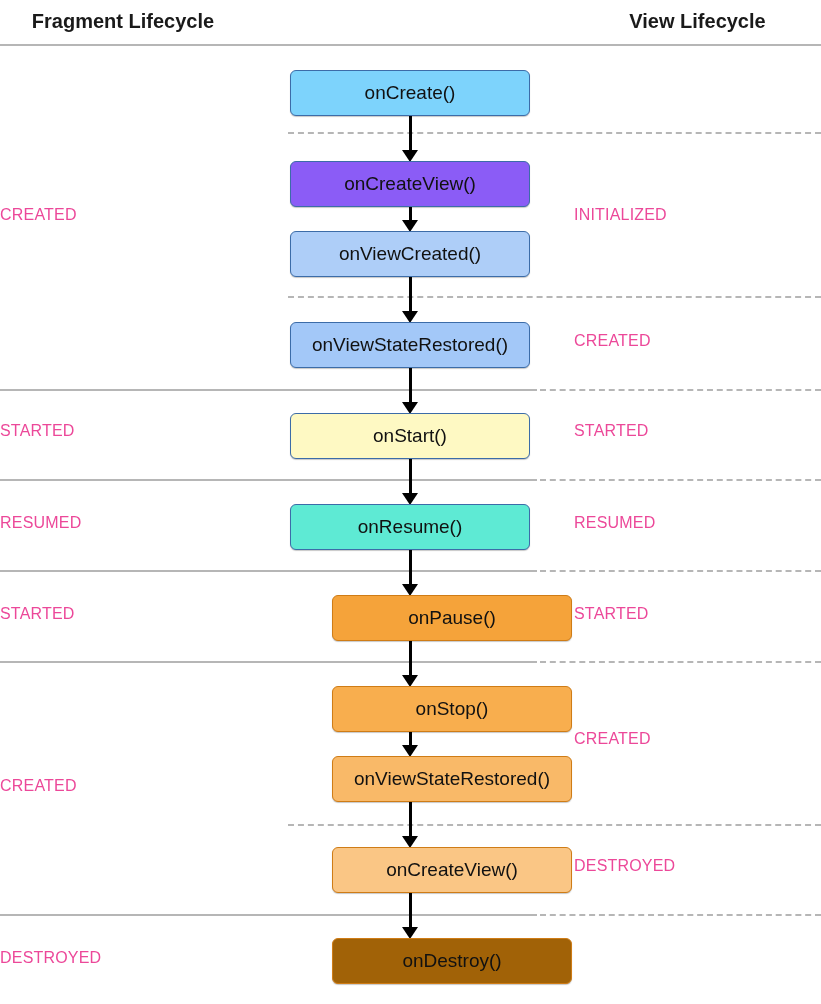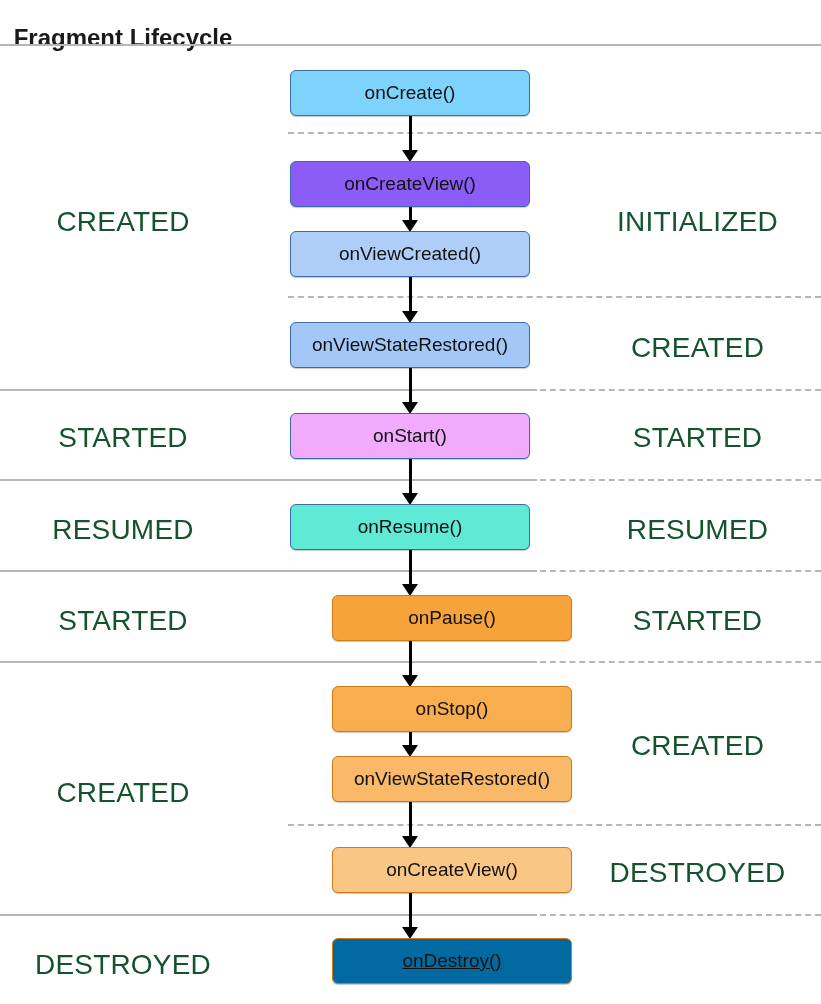--- a/index.html
+++ b/index.html
@@ -17,22 +17,22 @@
   }
 
   
   .header{
     position:absolute;
     left:0; top:0;
     width:821px; height:45px;
   }
   .header-title{
     position:absolute;
-    top:24px;
-    font-size:24px;
+    top:10px;
+    font-size:20px;
     font-weight:bold;
     color:#1a1a1a;
     text-align:center;
     white-space:nowrap;
   }
   #hdr-fragment-lifecycle{ left:0;   width:246px; }
   #hdr-fragment-callbacks{ left:246px; width:328px; }
   #hdr-view-lifecycle{     left:574px; width:247px; }
 
   .header-rule{
@@ -59,23 +59,23 @@
     border-top:2px dashed #b6b6b6;
   }
   .divider.dashed.right-only{
     left:540px;
     width:281px;
   }
 
   
   .state-label{
     position:absolute;
-    font-size:28px;
-    color:#14532d;
-    text-align:center;
+    font-size:16px;
+    color:#ec4899;
+    text-align:left;
     white-space:nowrap;
     letter-spacing:0.2px;
   }
   .state-label.left{  left:0;   width:246px; }
   .state-label.right{ left:574px; width:247px; }
 
   
   .callback-box{
     position:absolute;
     left:290px;
@@ -110,20 +110,21 @@
     border-top:12px solid #000000;
   }
 </style>
 </head>
 <body>
 
 <div id="stage">
 
   <div class="header">
     <div class="header-title" id="hdr-fragment-lifecycle">Fragment Lifecycle</div>
+    <div class="header-title" id="hdr-view-lifecycle">View Lifecycle</div>
   </div>
   <div class="header-rule"></div>
 
   <div id="dividers-layer">
       <div class="divider dashed" style="top: 132px;"></div>
       <div class="divider dashed" style="top: 296px;"></div>
       <div class="divider solid" style="top: 389px;"></div>
       <div class="divider dashed right-only" style="top: 389px;"></div>
       <div class="divider solid" style="top: 479px;"></div>
       <div class="divider dashed right-only" style="top: 479px;"></div>
@@ -176,22 +177,22 @@
       <div class="arrow-head" style="top: 836px;"></div>
       <div class="arrow" style="top: 893px; height: 35px;"></div>
       <div class="arrow-head" style="top: 927px;"></div>
     </div>
 
   <div id="callbacks-layer">
       <div class="callback-box" style="top: 70px; background: #7dd3fc; border-color: rgb(60, 108, 168);">onCreate()</div>
       <div class="callback-box" style="top: 161px; background: #8b5cf6; border-color: rgb(60, 108, 168);">onCreateView()</div>
       <div class="callback-box" style="top: 231px; background: rgb(174, 206, 248); border-color: rgb(60, 108, 168);">onViewCreated()</div>
       <div class="callback-box" style="top: 322px; background: rgb(163, 200, 248); border-color: rgb(60, 108, 168);">onViewStateRestored()</div>
-      <div class="callback-box" style="top: 413px; background: #f0abfc; border-color: rgb(60, 108, 168);">onStart()</div>
+      <div class="callback-box" style="top: 413px; background: #fef9c3; border-color: rgb(60, 108, 168);">onStart()</div>
       <div class="callback-box" style="top: 504px; background: #5eead4; border-color: rgb(60, 108, 168);">onResume()</div>
       <div class="callback-box orange" style="top: 595px; background: rgb(245, 163, 58); border-color: rgb(207, 124, 22);">onPause()</div>
       <div class="callback-box orange" style="top: 686px; background: rgb(248, 174, 78); border-color: rgb(207, 124, 22);">onStop()</div>
       <div class="callback-box orange" style="top: 756px; background: rgb(249, 185, 104); border-color: rgb(207, 124, 22);">onViewStateRestored()</div>
       <div class="callback-box orange" style="top: 847px; background: rgb(250, 198, 133); border-color: rgb(207, 124, 22);">onCreateView()</div>
-      <div class="callback-box orange" style="top: 938px; background: #0369a1; border-color: rgb(207, 124, 22); text-decoration: underline;">onDestroy()</div>
+      <div class="callback-box orange" style="top: 938px; background: #a16207; border-color: rgb(207, 124, 22);">onDestroy()</div>
     </div>
 
 </div>
 
 </body></html>

